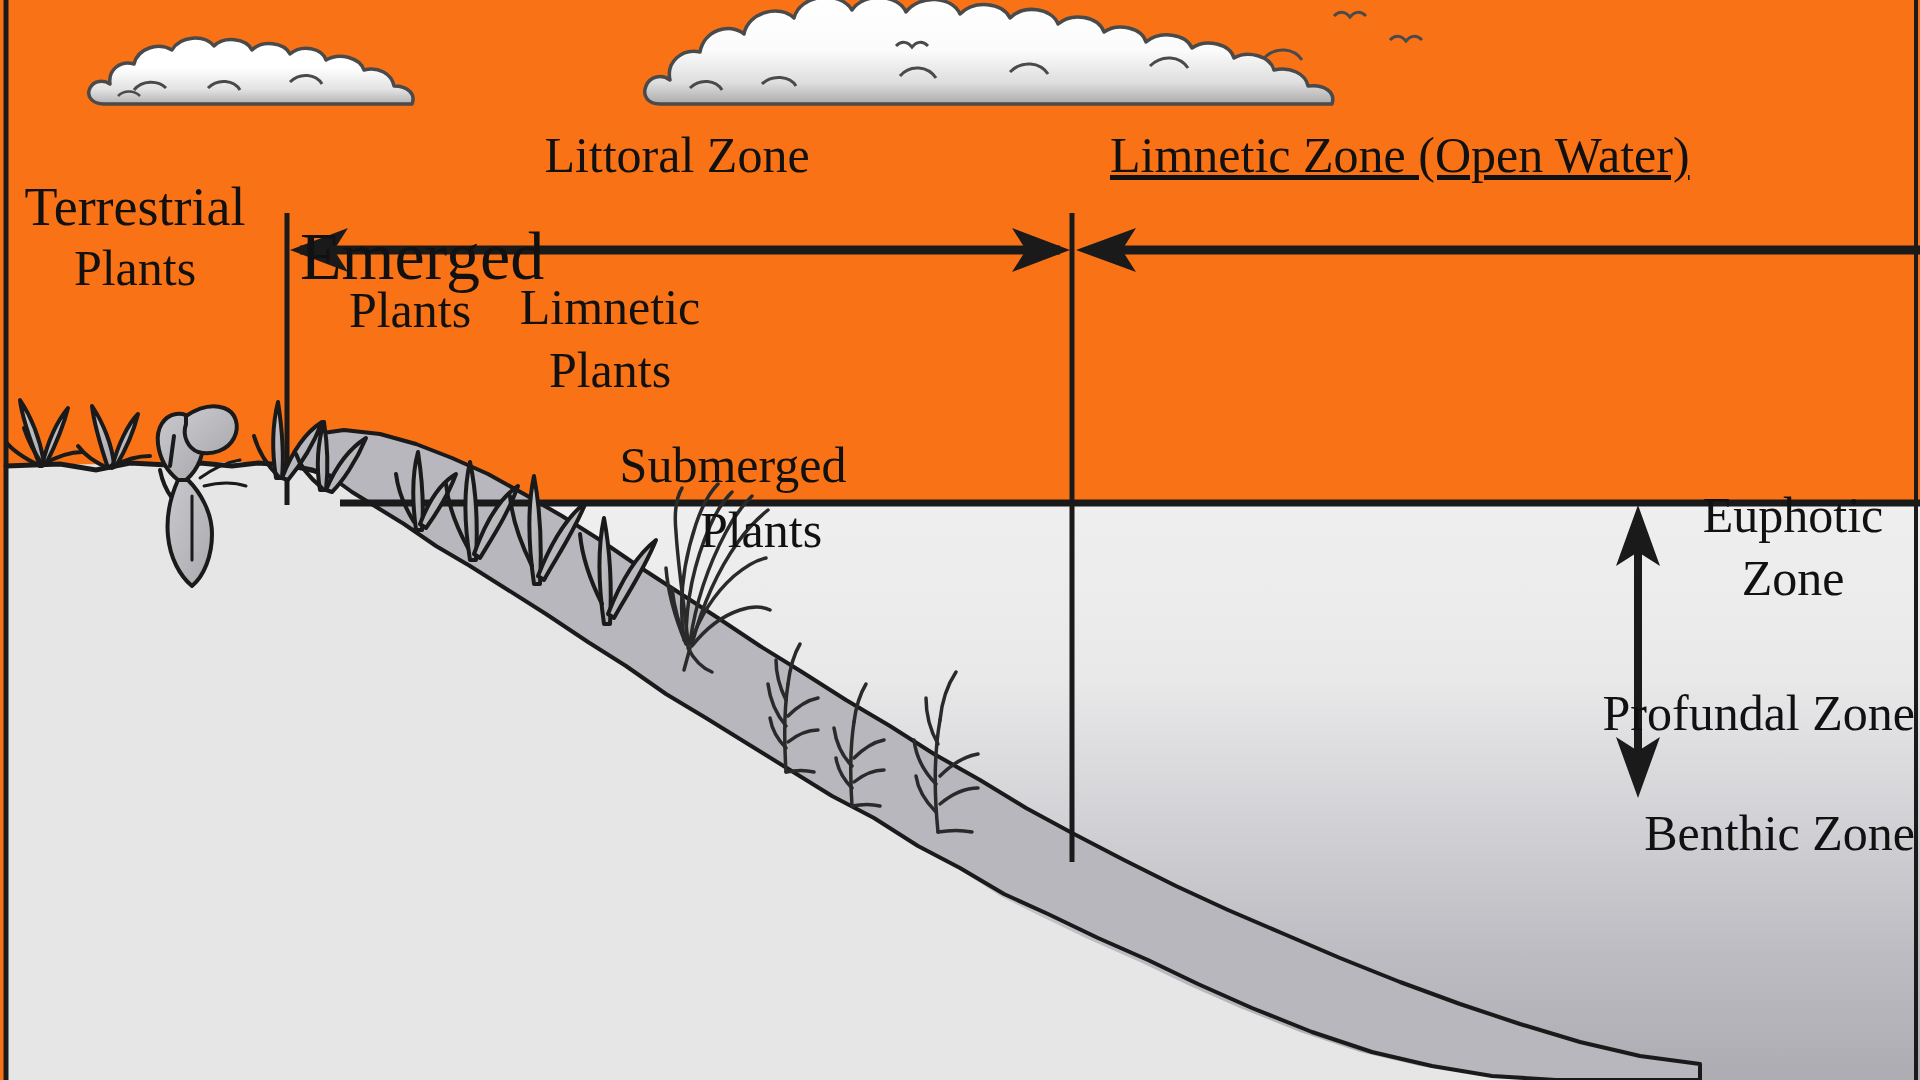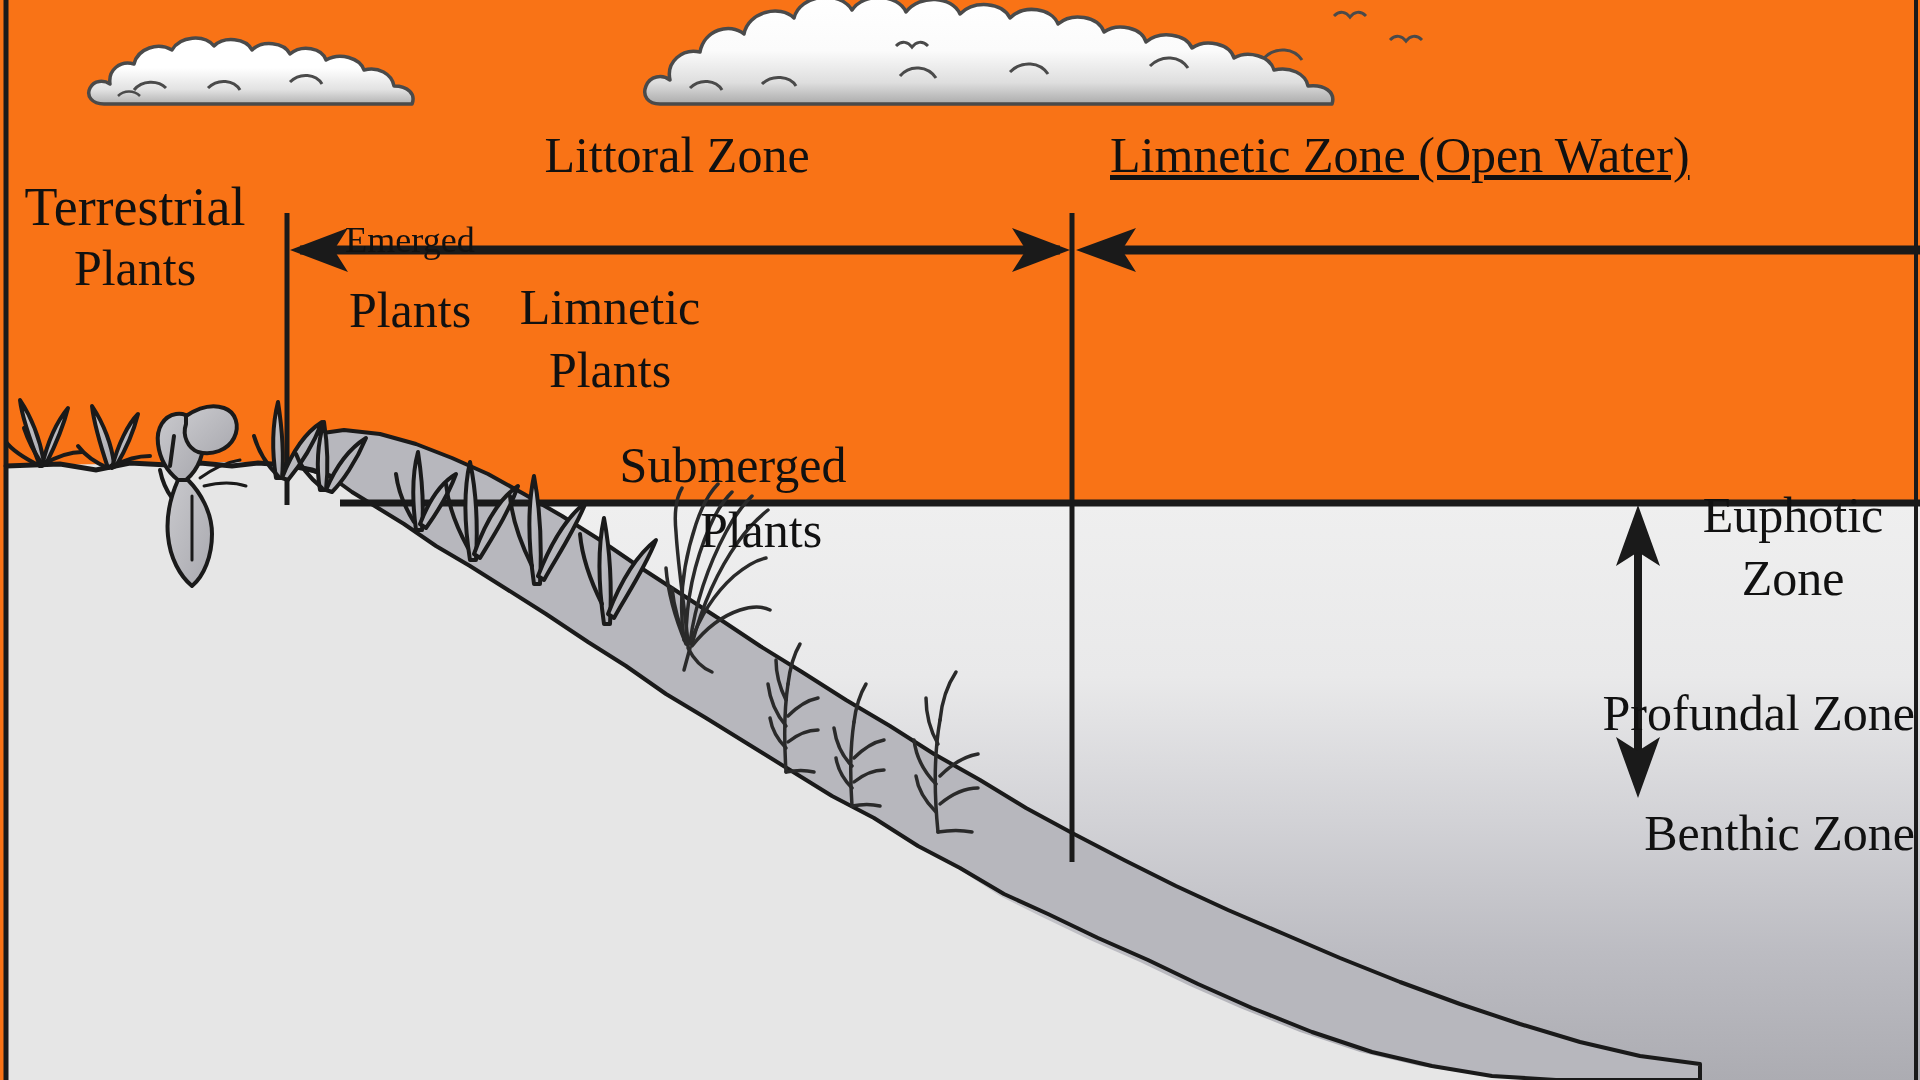--- a/index.html
+++ b/index.html
@@ -257,21 +257,21 @@
     </g>
   </svg>
 
   <div class="lbl c" style="left:362px;top:130px;width:630px;font-size:50px;">Littoral Zone</div>
 
   <div class="lbl" style="left:1110px;top:130px;font-size:50px;text-decoration:underline;">Limnetic Zone (Open Water)</div>
 
   <div class="lbl c" style="left:0px;top:180px;width:270px;font-size:54px;">Terrestrial</div>
   <div class="lbl c" style="left:0px;top:243px;width:270px;font-size:50px;">Plants</div>
 
-  <div class="lbl c" style="left:300px;top:222px;width:220px;font-size:36px;">Emerged</div>
+  <div class="lbl c" style="left:300px;top:222px;width:220px;font-size:68px;">Emerged</div>
   <div class="lbl c" style="left:300px;top:285px;width:220px;font-size:50px;">Plants</div>
 
   <div class="lbl c" style="left:500px;top:282px;width:220px;font-size:50px;">Limnetic</div>
   <div class="lbl c" style="left:500px;top:345px;width:220px;font-size:50px;">Plants</div>
 
   <div class="lbl c" style="left:588px;top:440px;width:290px;font-size:50px;">Submerged</div>
   <div class="lbl c" style="left:616px;top:505px;width:290px;font-size:50px;">Plants</div>
 
   <div class="lbl c" style="left:1668px;top:553px;width:250px;font-size:50px;">Zone</div>
   <div class="lbl c" style="left:1668px;top:490px;width:250px;font-size:50px;">Euphotic</div>

